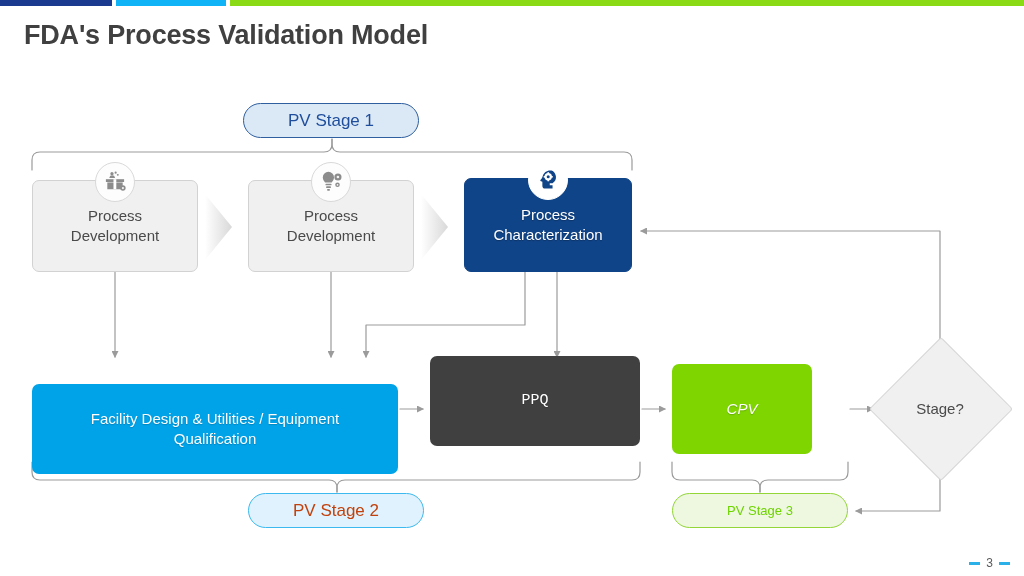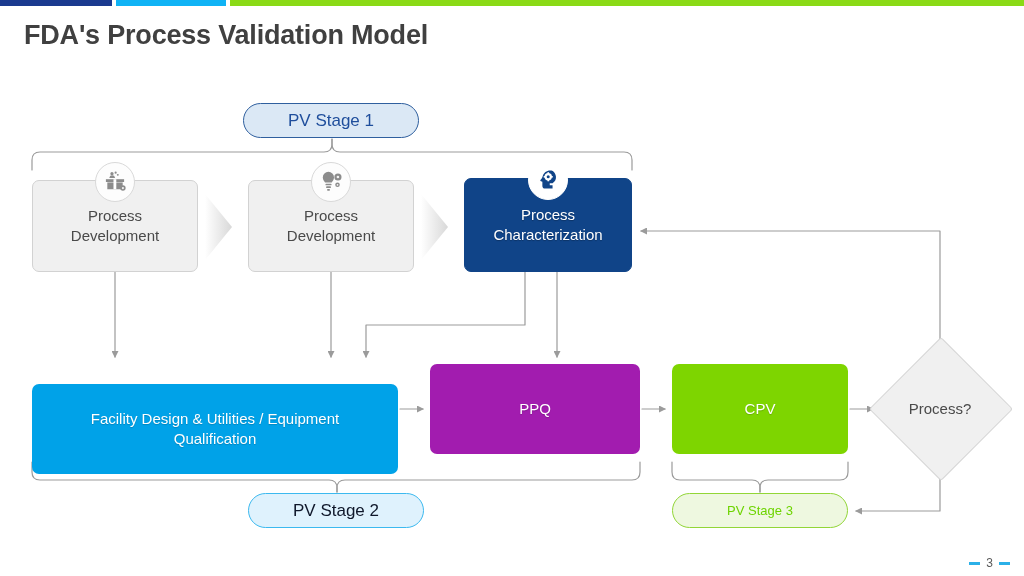--- a/index.html
+++ b/index.html
@@ -39,21 +39,21 @@
     box-sizing:border-box;
   }
   #pill-stage1{
     left:243px;top:103px;width:176px;height:35px;
     background:#dbe8f5;border:1.5px solid #2f5f9e;
     color:#1f4e9c;font-size:17px;
   }
   #pill-stage2{
     left:248px;top:493px;width:176px;height:35px;
     background:#dff2fd;border:1.5px solid #3cb9ef;
-    color:#0f172a;font-size:17px;
+    color:#c2410c;font-size:17px;
   }
   #pill-stage3{
     left:672px;top:493px;width:176px;height:35px;
     background:#eef8e0;border:1.5px solid #92d637;
     color:#6dd400;font-size:13px;
   }
 
   
   .pbox{
     position:absolute;
@@ -91,22 +91,22 @@
 
   
   .bbox{
     position:absolute;border-radius:7px;
     display:flex;align-items:center;justify-content:center;
     text-align:center;color:#ffffff;font-size:15px;
     line-height:1.35;box-sizing:border-box;
     text-shadow:0 1px 1px rgba(0,0,0,.18);
   }
   #box-facility{left:32px; top:384px;width:366px;height:90px;background:#00a2e8;}
-  #box-ppq     {left:430px;top:364px;width:210px;height:90px;background:#a21caf;}
-  #box-cpv     {left:672px;top:364px;width:176px;height:90px;background:#7ed500;}
+  #box-ppq     {left:430px;top:356px;width:210px;height:90px;background:#404040;font-family:Liberation Mono, monospace;}
+  #box-cpv     {left:672px;top:364px;width:140px;height:90px;background:#7ed500;font-style:italic;}
   .bbox .label{display:block;padding:0 14px;}
 
   
   #diamond-change{
     position:absolute;left:880px;top:348px;width:120px;height:120px;
   }
   #diamond-change .dshape{
     position:absolute;left:10px;top:10px;width:100px;height:100px;
     background:#f0f0f0;border:1px solid #d5d5d5;
     transform:rotate(45deg);
@@ -259,21 +259,21 @@
   <div class="bbox" id="box-ppq">
     <span class="label">PPQ</span>
   </div>
 
   <div class="bbox" id="box-cpv">
     <span class="label">CPV</span>
   </div>
 
   <div id="diamond-change">
     <div class="dshape"></div>
-    <div class="dlabel">Process?</div>
+    <div class="dlabel">Stage?</div>
   </div>
 
   <div id="page-footer">
     <span class="dash"></span>
     <span>3</span>
     <span class="dash"></span>
   </div>
 
 </div>
 

